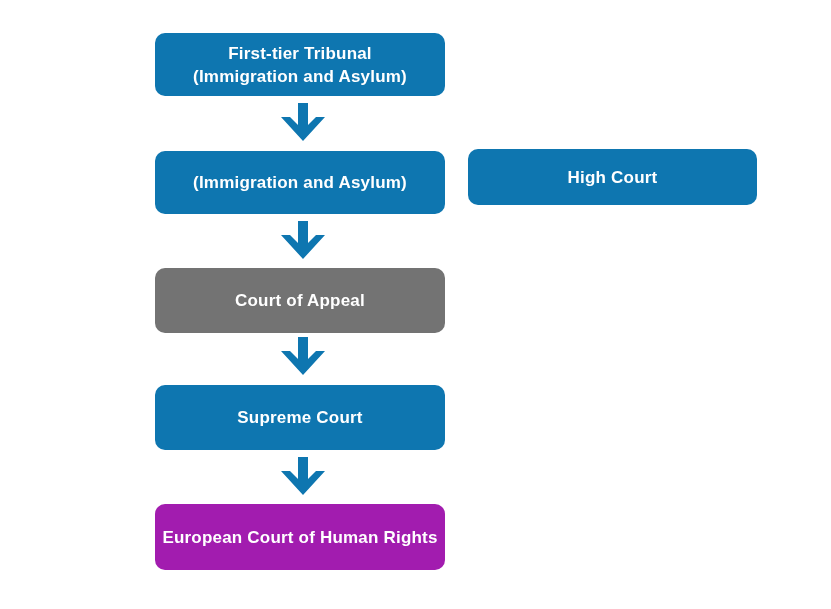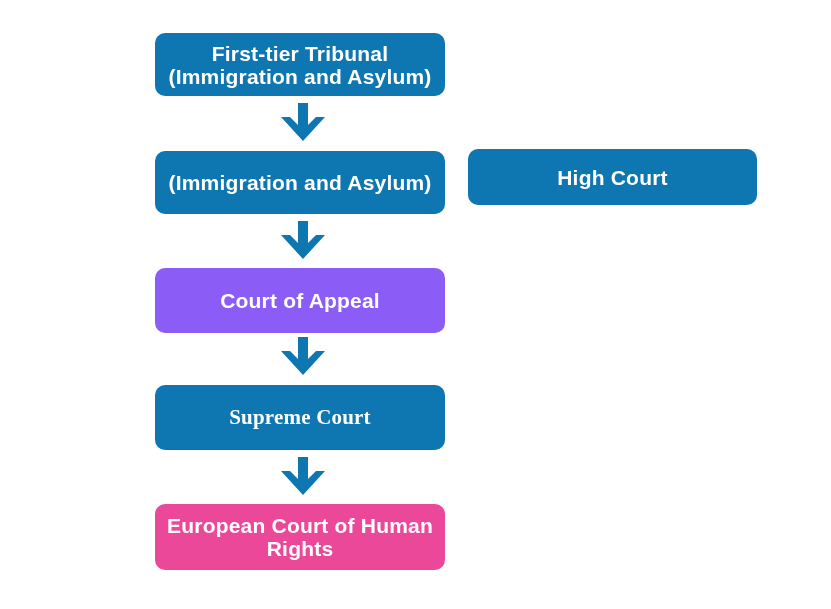--- a/index.html
+++ b/index.html
@@ -15,21 +15,21 @@
   }
   .box {
     position: absolute;
     border-radius: 10px;
     display: flex;
     flex-direction: column;
     justify-content: center;
     align-items: center;
     text-align: center;
     font-weight: bold;
-    font-size: 21px;
+    font-size: 17px;
     line-height: 23px;
     letter-spacing: 0.2px;
   }
   .box .line {
     width: 100%;
   }
   .col-left { left: 155px; width: 290px; }
   .box-1 { top: 33px;  height: 63px; }
   .box-2 { top: 151px; height: 63px; }
   .box-3 { top: 268px; height: 65px; }
@@ -66,33 +66,33 @@
   </div>
 
   <div class="box box-high-court" style="background: rgb(14, 118, 176); color: rgb(255, 255, 255);">
     <div class="line">High Court</div>
   </div>
 
   <svg class="arrow arrow-2" viewBox="0 0 44 38" aria-hidden="true">
     <polygon points="17,0 27,0 27,22 35,14 44,14 22,38 0,14 9,14 17,22" fill="#0e76b0"></polygon>
   </svg>
 
-  <div class="box col-left box-3" style="background: #8b5cf6; color: rgb(255, 255, 255);">
+  <div class="box col-left box-3" style="background: #737373; color: rgb(255, 255, 255);">
     <div class="line">Court of Appeal</div>
   </div>
 
   <svg class="arrow arrow-3" viewBox="0 0 44 38" aria-hidden="true">
     <polygon points="17,0 27,0 27,22 35,14 44,14 22,38 0,14 9,14 17,22" fill="#0e76b0"></polygon>
   </svg>
 
-  <div class="box col-left box-4" style="background: rgb(14, 118, 176); color: rgb(255, 255, 255); font-family: Liberation Serif, serif;">
+  <div class="box col-left box-4" style="background: rgb(14, 118, 176); color: rgb(255, 255, 255);">
     <div class="line">Supreme Court</div>
   </div>
 
   <svg class="arrow arrow-4" viewBox="0 0 44 38" aria-hidden="true">
     <polygon points="17,0 27,0 27,22 35,14 44,14 22,38 0,14 9,14 17,22" fill="#0e76b0"></polygon>
   </svg>
 
-  <div class="box col-left box-5" style="background: #ec4899; color: rgb(255, 255, 255);">
+  <div class="box col-left box-5" style="background: #a21caf; color: rgb(255, 255, 255);">
     <div class="line">European Court of Human Rights</div>
   </div>
 
 </div>
 
 </body></html>

